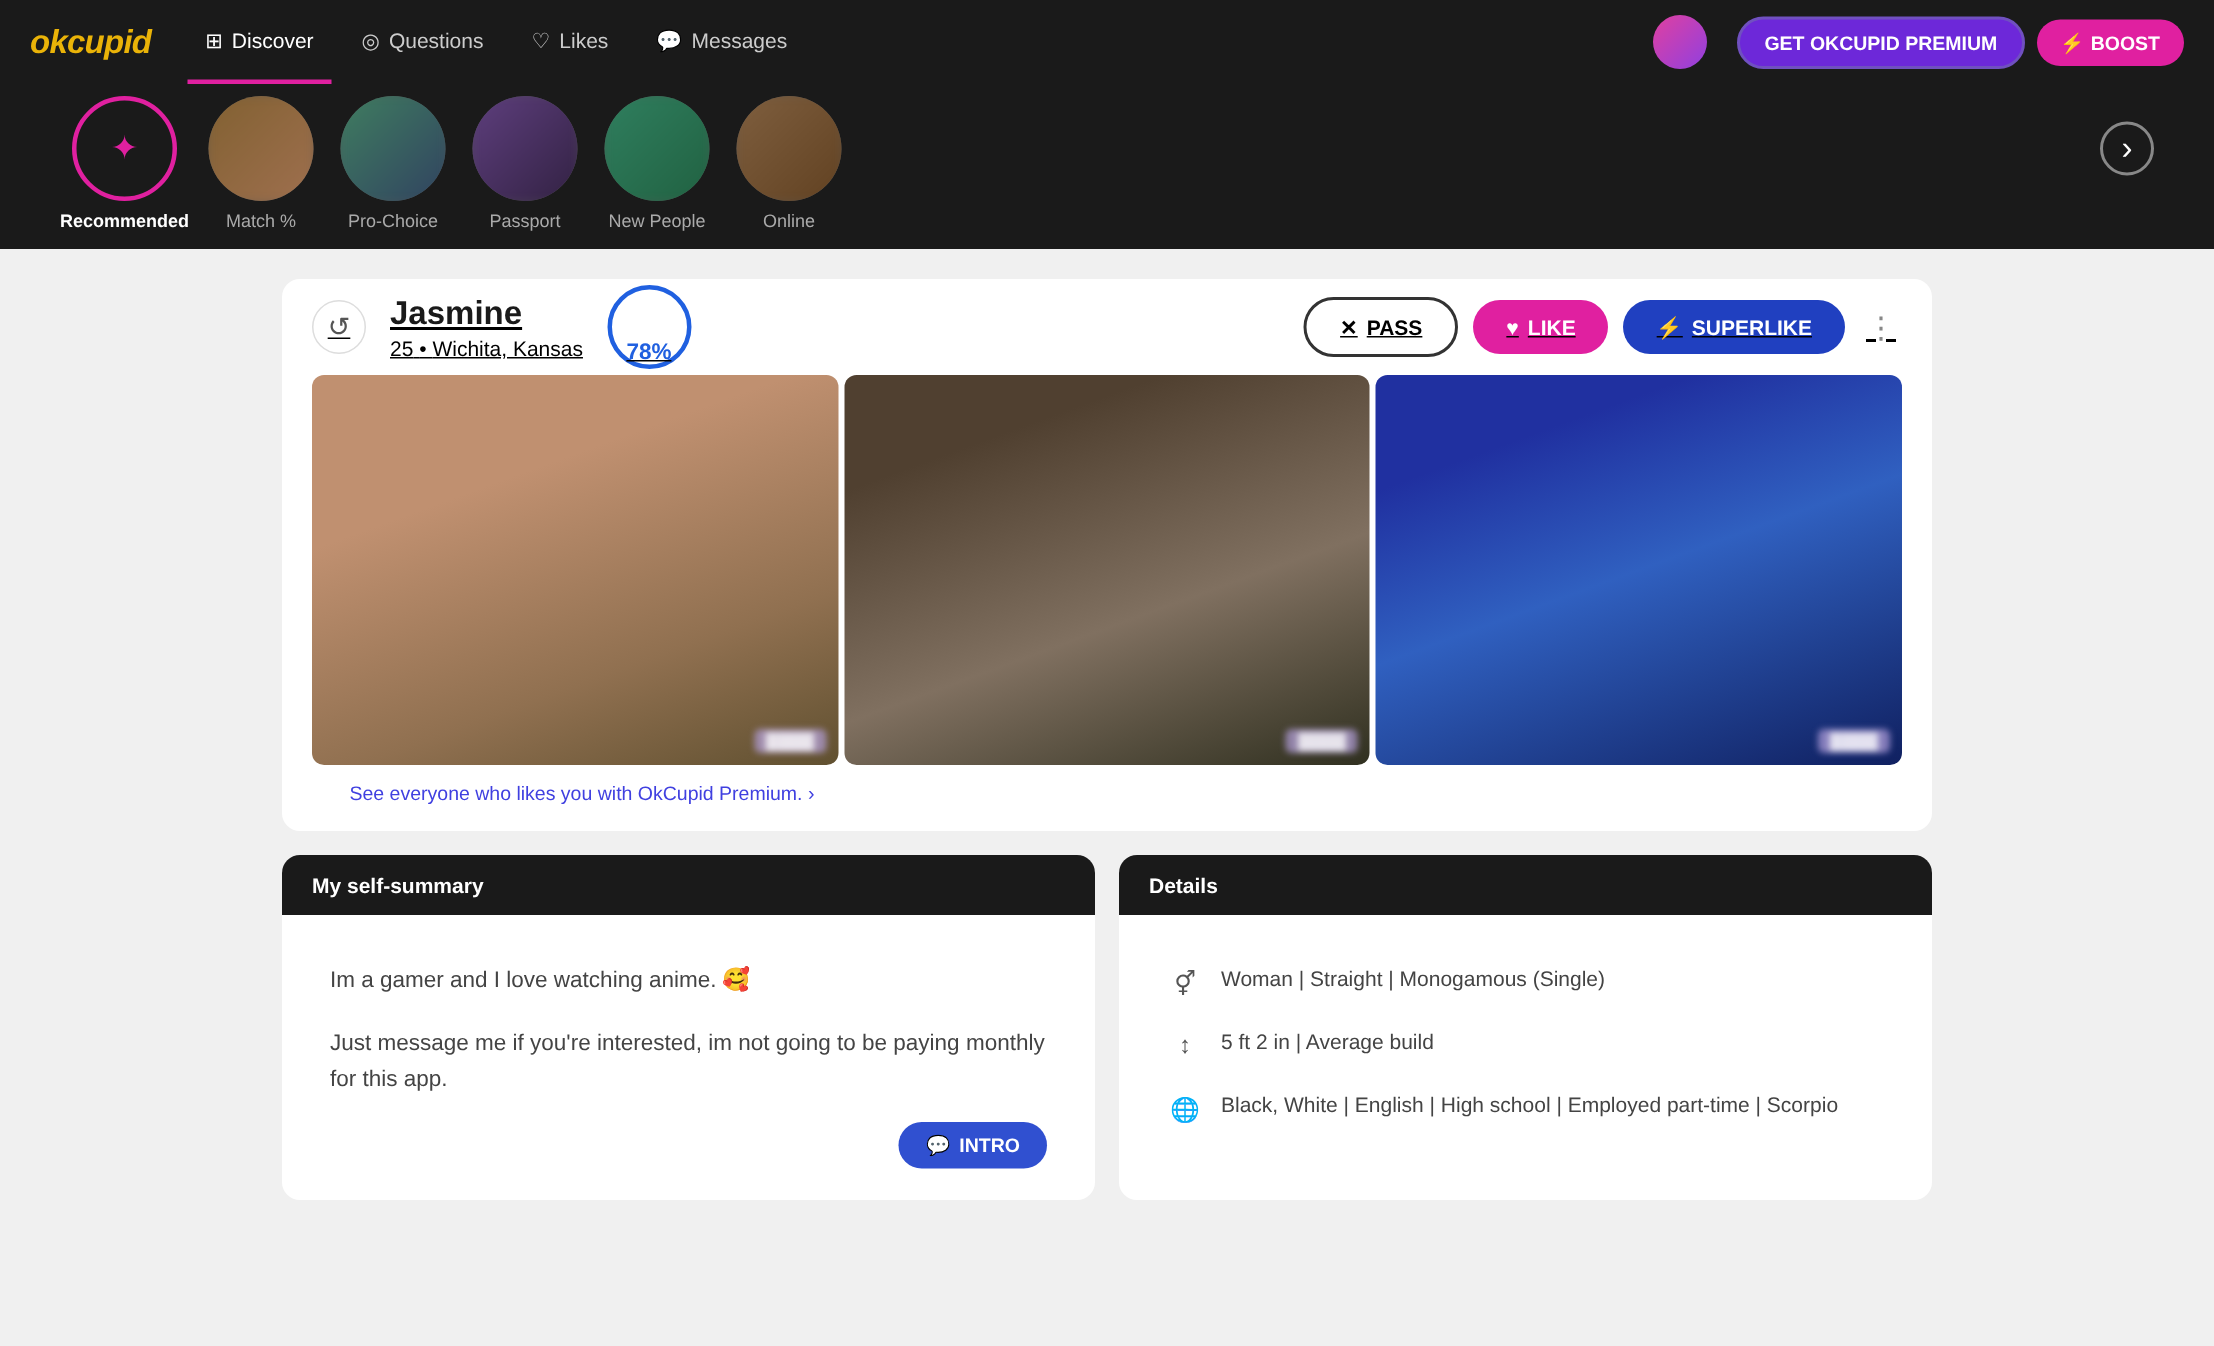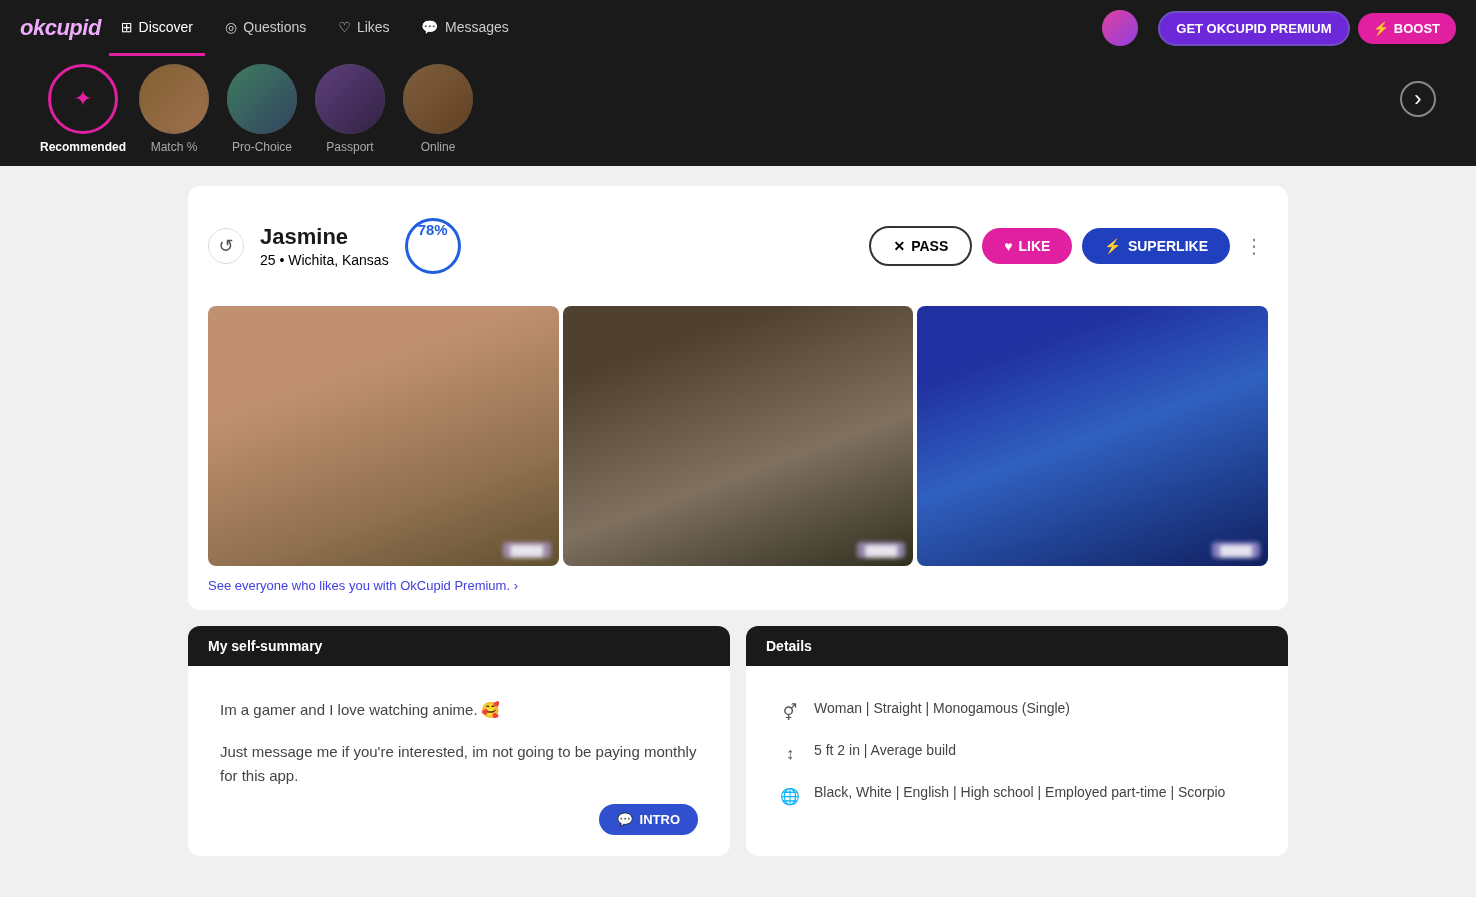--- a/index.html
+++ b/index.html
@@ -1,20 +1,20 @@
 <!DOCTYPE html>
 <html><head>
   <meta charset="utf-8">
   <style>
     * { box-sizing: border-box; margin: 0; padding: 0; }
     body { font-family: -apple-system, BlinkMacSystemFont, 'Segoe UI', sans-serif; background: #f0f0f0; }
 
     
     .nav { background: #1a1a1a; display: flex; align-items: center; padding: 0 20px; height: 56px; gap: 8px; }
-    .nav-logo { color: #f0abfc; font-size: 22px; font-weight: 700; font-style: italic; letter-spacing: -0.5px; }
+    .nav-logo { color: #eab308; font-size: 22px; font-weight: 700; font-style: italic; margin-right: 16px; letter-spacing: -0.5px; }
     .nav-item { color: #ccc; display: flex; align-items: center; gap: 6px; padding: 0 12px; height: 56px; font-size: 14px; cursor: pointer; border-bottom: 3px solid transparent; }
     .nav-item.active { color: white; border-bottom: 3px solid #e020a0; }
     .nav-spacer { flex: 1; }
     .nav-avatar { width: 36px; height: 36px; border-radius: 50%; background: linear-gradient(135deg, #e040a0, #9040e0); margin-right: 12px; }
     .btn-premium { background: #6d28d9; color: white; border: 2px solid #7050c0; border-radius: 24px; padding: 8px 16px; font-size: 13px; font-weight: 600; cursor: pointer; white-space: nowrap; }
     .btn-boost { background: #e020a0; color: white; border: none; border-radius: 24px; padding: 8px 16px; font-size: 13px; font-weight: 600; cursor: pointer; display: flex; align-items: center; gap: 4px; }
 
     
     .category-bar { background: #1a1a1a; display: flex; align-items: center; padding: 8px 40px 12px; gap: 8px; }
     .cat-item { display: flex; flex-direction: column; align-items: center; gap: 6px; cursor: pointer; min-width: 80px; }
@@ -31,42 +31,42 @@
     .blur3 { background: linear-gradient(135deg, #408060, #304060); }
     .blur4 { background: linear-gradient(135deg, #604080, #302040); }
     .blur5 { background: linear-gradient(135deg, #308060, #206040); }
     .blur6 { background: linear-gradient(135deg, #806040, #604020); }
 
     
     .main { max-width: 1140px; margin: 0 auto; padding: 20px; }
 
     
     .profile-card { background: white; border-radius: 12px; overflow: hidden; margin-bottom: 16px; position: relative; }
-    .profile-header { display: flex; align-items: center; padding: 32px 20px; gap: 16px; }
+    .profile-header { display: flex; align-items: center; padding: 4px 20px; gap: 16px; text-decoration: underline; }
     .undo-btn { width: 36px; height: 36px; border-radius: 50%; border: 1px solid #ddd; background: white; cursor: pointer; display: flex; align-items: center; justify-content: center; color: #555; font-size: 18px; flex-shrink: 0; }
     .profile-name { font-size: 22px; font-weight: 700; color: #1a1a1a; }
     .profile-sub { font-size: 14px; color: #000000; margin-top: 2px; }
-    .match-circle { width: 56px; height: 56px; border-radius: 50%; border: 3px solid #2060e0; display: flex; align-items: flex-start; justify-content: center; font-size: 15px; font-weight: 700; color: #2060e0; flex-shrink: 0; }
+    .match-circle { width: 56px; height: 56px; border-radius: 50%; border: 3px solid #2060e0; display: flex; align-items: flex-end; justify-content: center; font-size: 15px; font-weight: 700; color: #2060e0; flex-shrink: 0; }
     .actions { margin-left: auto; display: flex; gap: 10px; align-items: center; }
     .btn-pass { background: white; border: 2px solid #333; border-radius: 24px; padding: 10px 22px; font-size: 14px; font-weight: 600; cursor: pointer; display: flex; align-items: center; gap: 6px; }
     .btn-like { background: #e020a0; border: none; border-radius: 24px; padding: 10px 22px; font-size: 14px; font-weight: 600; color: white; cursor: pointer; display: flex; align-items: center; gap: 6px; }
     .btn-superlike { background: #2040c0; border: none; border-radius: 24px; padding: 10px 22px; font-size: 14px; font-weight: 600; color: white; cursor: pointer; display: flex; align-items: center; gap: 6px; }
     .more-btn { background: none; border: none; cursor: pointer; font-size: 20px; color: #888; padding: 4px; }
 
     
     .photos-row { display: grid; grid-template-columns: 1fr 1fr 1fr; gap: 4px; padding: 0 20px; }
     .photo-thumb { height: 260px; background: #999; border-radius: 8px; overflow: hidden; position: relative; }
     .photo1 { background: linear-gradient(160deg, #c09070 30%, #907050 70%, #605030); }
     .photo2 { background: linear-gradient(160deg, #504030 20%, #807060 60%, #303020); }
     .photo3 { background: linear-gradient(160deg, #2030a0 20%, #3060c0 50%, #102060); }
     .photo-overlay { position: absolute; bottom: 8px; right: 8px; background: rgba(180,160,220,0.7); border-radius: 4px; padding: 2px 8px; font-size: 11px; color: white; filter: blur(2px); }
 
     
     .premium-notice { padding: 10px 20px 16px; }
-    .premium-link { color: #4040e0; font-size: 13px; text-decoration: none; cursor: pointer; }
+    .premium-link { color: #4040e0; font-size: 13px; text-decoration: none; cursor: pointer; margin-left: 25px; }
 
     
     .sections { display: grid; grid-template-columns: 1fr 1fr; gap: 16px; }
     .section-card { background: white; border-radius: 12px; overflow: hidden; }
     .section-header { background: #1a1a1a; color: white; padding: 12px 20px; font-size: 14px; font-weight: 600; }
     .section-body { padding: 32px; }
     .summary-text { color: #444; font-size: 15px; line-height: 1.6; }
     .intro-btn { background: #3050d0; color: white; border: none; border-radius: 24px; padding: 8px 18px; font-size: 13px; font-weight: 600; cursor: pointer; display: flex; align-items: center; gap: 6px; float: right; margin-top: 16px; }
 
     
@@ -132,20 +132,26 @@
     <span class="cat-label">Pro-Choice</span>
   </div>
 
   <div class="cat-item">
     <div class="cat-thumb" style="border-radius:50%; overflow:hidden;">
       <div class="blur-thumb blur4"></div>
     </div>
     <span class="cat-label">Passport</span>
   </div>
 
+  <div class="cat-item">
+    <div class="cat-thumb" style="border-radius:50%; overflow:hidden;">
+      <div class="blur-thumb blur5"></div>
+    </div>
+    <span class="cat-label">New People</span>
+  </div>
 
   <div class="cat-item">
     <div class="cat-thumb" style="border-radius:50%; overflow:hidden;">
       <div class="blur-thumb blur6"></div>
     </div>
     <span class="cat-label">Online</span>
   </div>
 
   <div class="cat-arrow">
     <span class="icon-next"></span>

